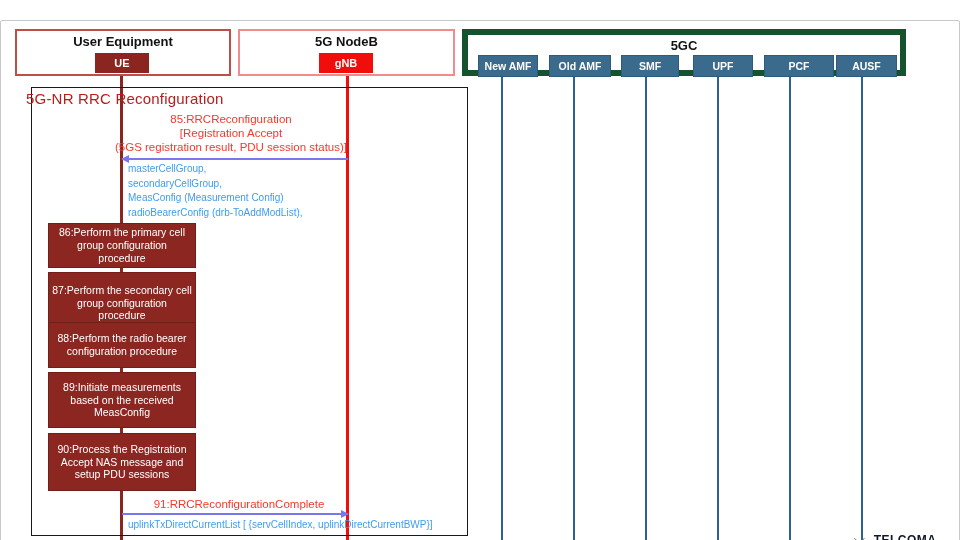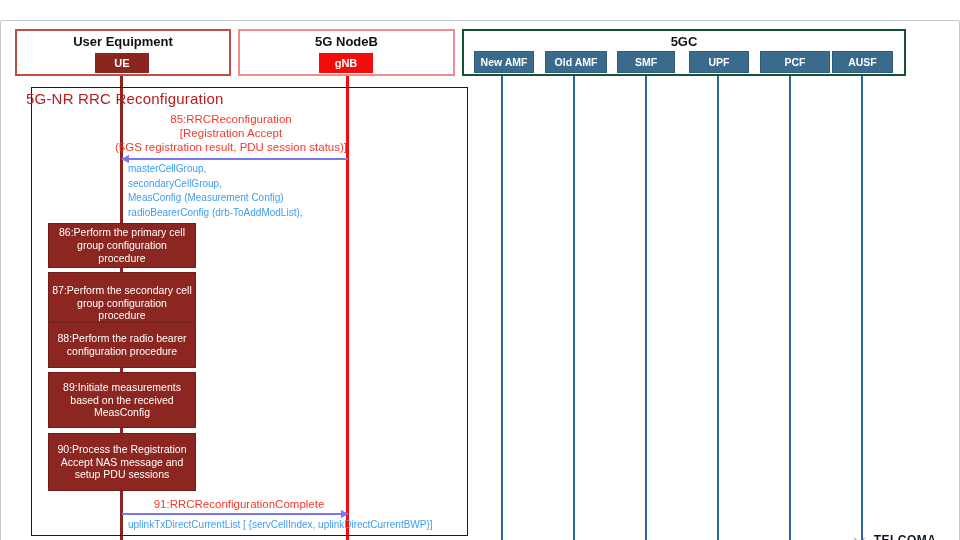--- a/index.html
+++ b/index.html
@@ -13,21 +13,21 @@
   
   .lifeline { position:absolute; top:49px; height:475px; z-index:1; }
   .ll-ue   { left:119px; width:3px;  background:#8b2520; }
   .ll-gnb  { left:345px; width:3px;  background:#f20d0d; }
   .ll-core { width:2px; background:#2e6191; }
 
   
   .group { position:absolute; top:8px; height:47px; background:#fff; z-index:4; }
   .grp-ue   { left:14px;  width:216px; border:2px solid #bf4e48; }
   .grp-gnb  { left:237px; width:217px; border:2px solid #f28b8b; }
-  .grp-core { left:461px; width:444px; border:2px solid #14532d; }
+  .grp-core { left:461px; width:444px; border:6px solid #14532d; }
   .grp-title {
     position:absolute; top:3px; left:0; right:0; text-align:center;
     font-size:13px; font-weight:700; color:#111;
   }
   .chip {
     position:absolute; color:#fff; font-weight:700; font-size:11px;
     display:flex; align-items:center; justify-content:center;
   }
   .chip-ue  { left:78px;  top:22px; width:54px; height:20px; background:#8b2520; }
   .chip-gnb { left:79px;  top:22px; width:54px; height:20px; background:#f20d0d; }

